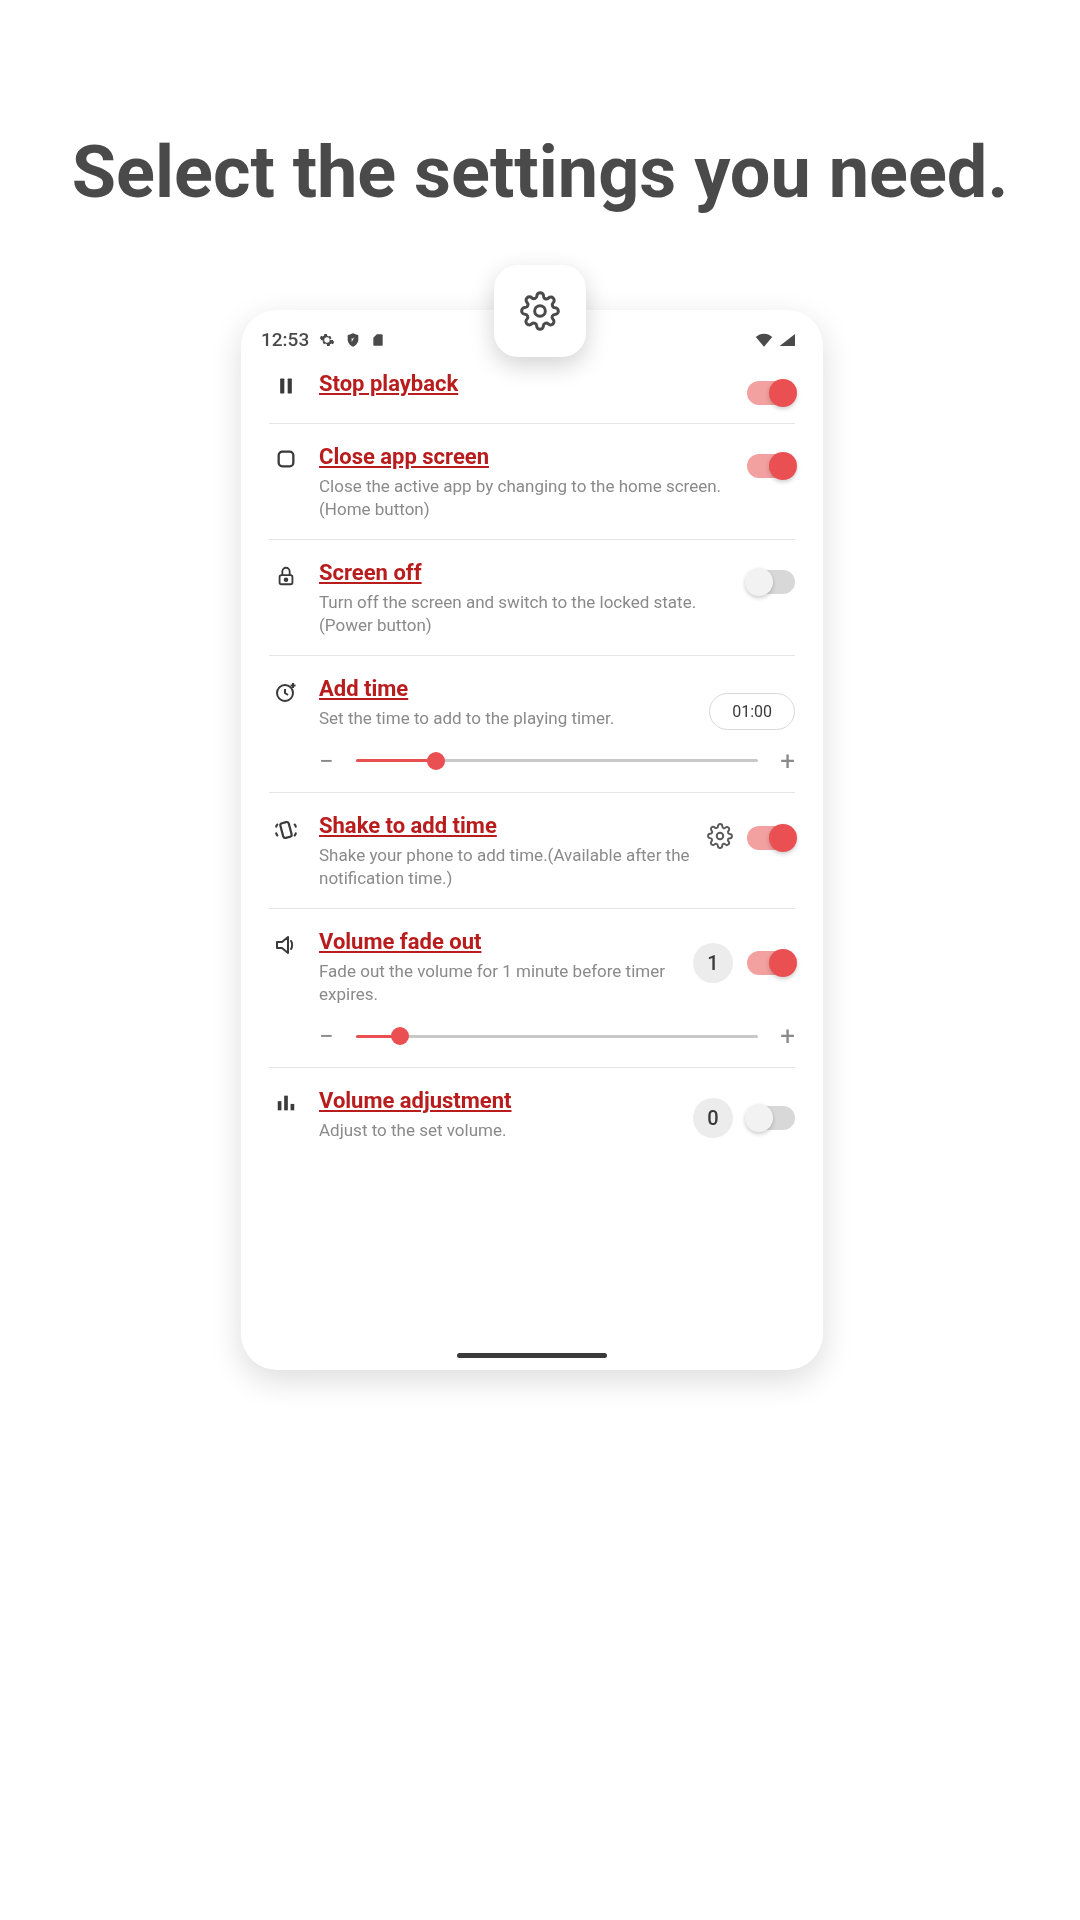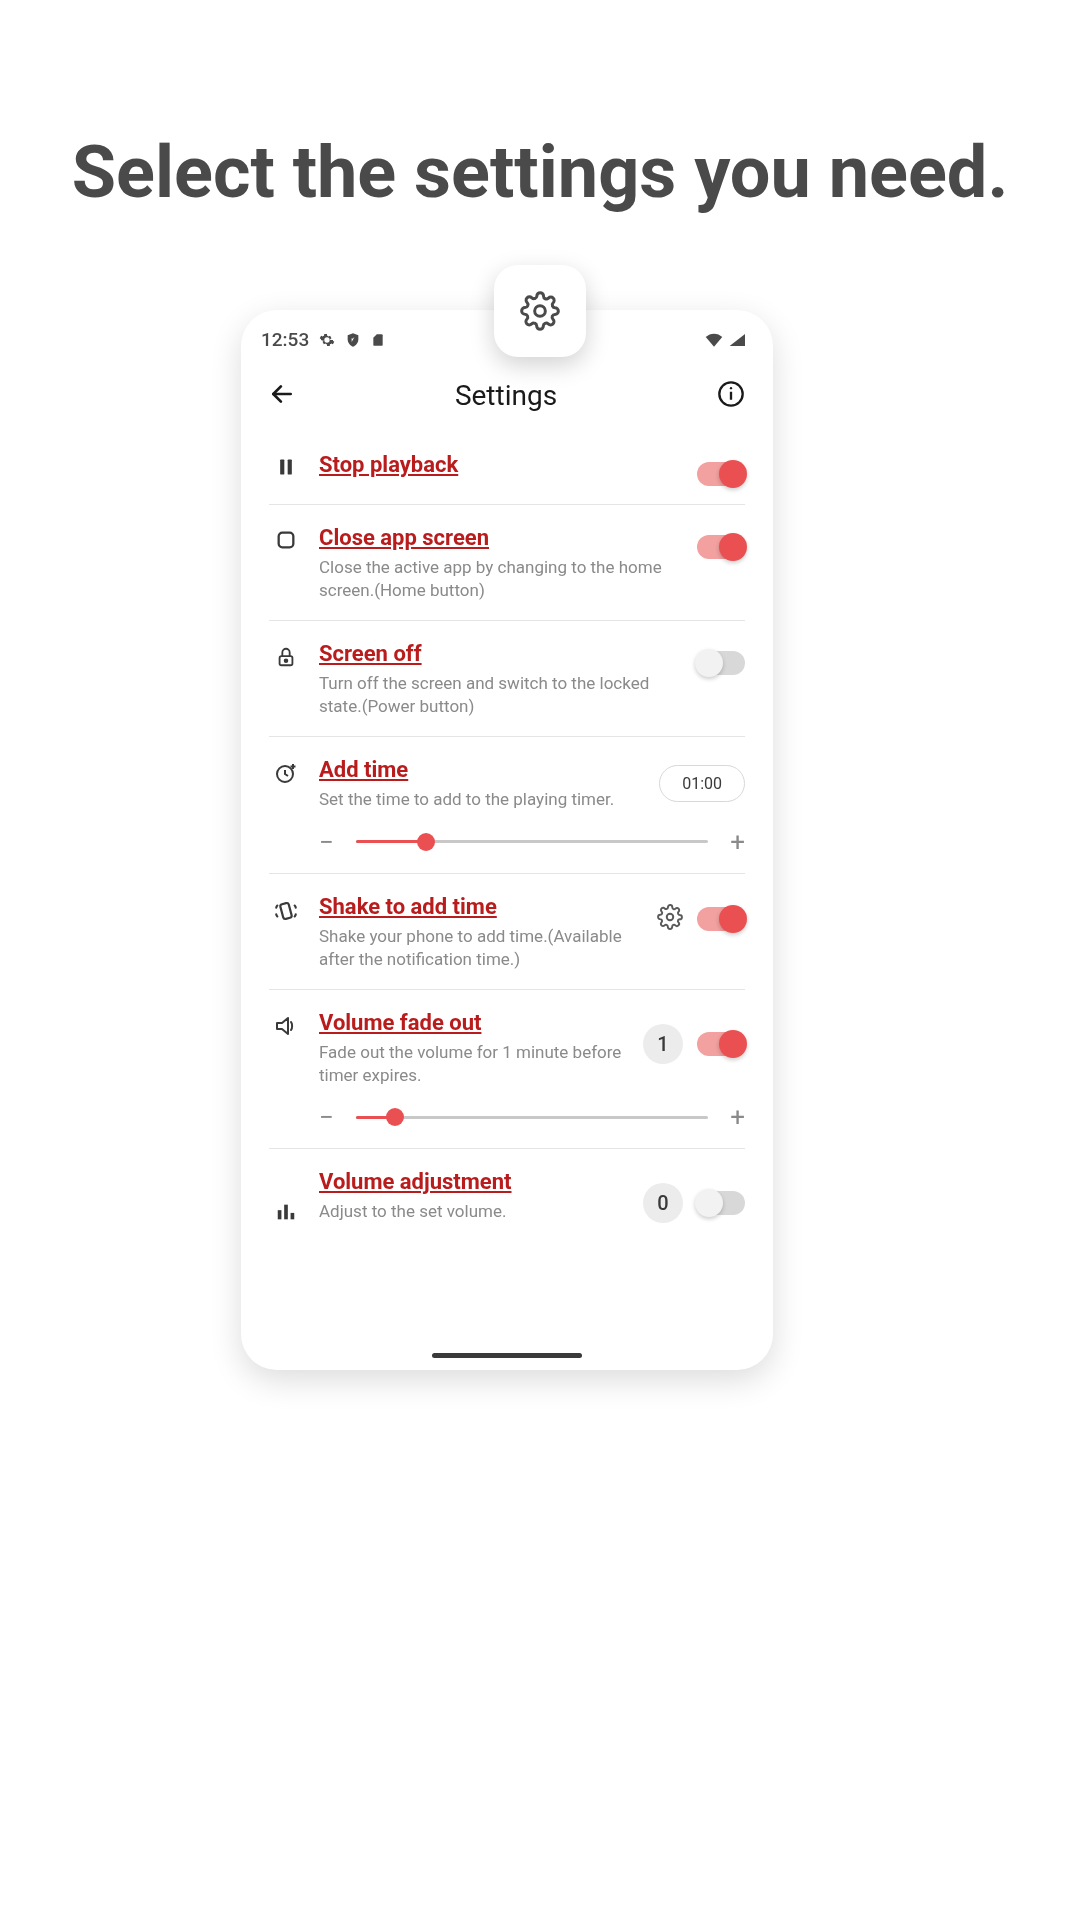--- a/index.html
+++ b/index.html
@@ -31,21 +31,21 @@
     height: 92px;
     background: #fff;
     border-radius: 24px;
     box-shadow: 0 8px 24px rgba(0,0,0,0.18);
     display: flex;
     align-items: center;
     justify-content: center;
     z-index: 10;
   }
   .phone {
-    width: 532px;
+    width: 582px;
     height: 1060px;
     background: #fff;
     border-radius: 36px;
     box-shadow: 0 10px 32px rgba(0,0,0,0.14);
     overflow: hidden;
     position: relative;
   }
   .statusbar {
     display: flex;
     align-items: center;
@@ -71,21 +71,21 @@
   .settings-list {
     padding: 0 28px;
   }
   .row {
     display: flex;
     align-items: flex-start;
     padding: 20px 0 18px;
     border-bottom: 1px solid #e5e5e5;
     gap: 16px;
   }
-  .row:last-child { border-bottom: none; align-items: flex-end; }
+  .row:last-child { border-bottom: none; }
   .row-icon {
     width: 34px;
     display: flex;
     justify-content: center;
     padding-top: 4px;
     flex-shrink: 0;
   }
   .row-body {
     flex: 1;
     min-width: 0;
@@ -224,36 +224,20 @@
       <div class="right">
         <svg width="18" height="14" viewBox="0 0 24 18" fill="#4a4a4a">
             <path d="M12 18L1 5c6-6 16-6 22 0L12 18z"></path>
           </svg>
         <svg width="16" height="14" viewBox="0 0 24 18" fill="#4a4a4a">
             <path d="M1 18L24 18 24 0z"></path>
           </svg>
       </div>
     </div>
 
-    <div class="appbar">
-      <div>
-        <svg width="26" height="26" viewBox="0 0 24 24" fill="none" stroke="#1a1a1a" stroke-width="2.5" stroke-linecap="round" stroke-linejoin="round">
-            <line x1="20" y1="12" x2="4" y2="12"></line>
-            <polyline points="11 5 4 12 11 19"></polyline>
-          </svg>
-      </div>
-      <div class="appbar-title">Settings</div>
-      <div>
-        <svg width="28" height="28" viewBox="0 0 24 24" fill="none" stroke="#1a1a1a" stroke-width="2">
-            <circle cx="12" cy="12" r="10"></circle>
-            <line x1="12" y1="10" x2="12" y2="17"></line>
-            <circle cx="12" cy="7" r="1" fill="#1a1a1a" stroke="none"></circle>
-          </svg>
-      </div>
-    </div>
 
     <div class="settings-list">
 
       <div class="row">
         <div class="row-icon">
           <svg width="20" height="22" viewBox="0 0 24 24" fill="#3a3a3a">
               <rect x="5" y="3" width="5" height="18" rx="1"></rect>
               <rect x="14" y="3" width="5" height="18" rx="1"></rect>
             </svg>
         </div>
@@ -306,21 +290,21 @@
       <div class="row">
         <div class="row-icon">
           <svg width="24" height="24" viewBox="0 0 24 24" fill="none" stroke="#3a3a3a" stroke-width="2">
               <circle cx="11" cy="13" r="8"></circle>
               <polyline points="11 9 11 13 14 15"></polyline>
               <line x1="19" y1="3" x2="19" y2="8"></line>
               <line x1="16.5" y1="5.5" x2="21.5" y2="5.5"></line>
             </svg>
         </div>
         <div class="row-body">
-          <div style="display:flex;align-items:center;justify-content:space-between;gap:22px">
+          <div style="display:flex;align-items:flex-end;justify-content:space-between;gap:22px">
             <div style="flex:1">
               <div class="row-title">Add time</div>
               <div class="row-desc">Set the time to add to the playing timer.</div>
             </div>
             <div class="time-pill">01:00</div>
           </div>
           <div class="slider-row">
             <span class="slider-btn">−</span>
             <div class="slider-track">
               <div class="slider-fill" style="width:20%"></div>

